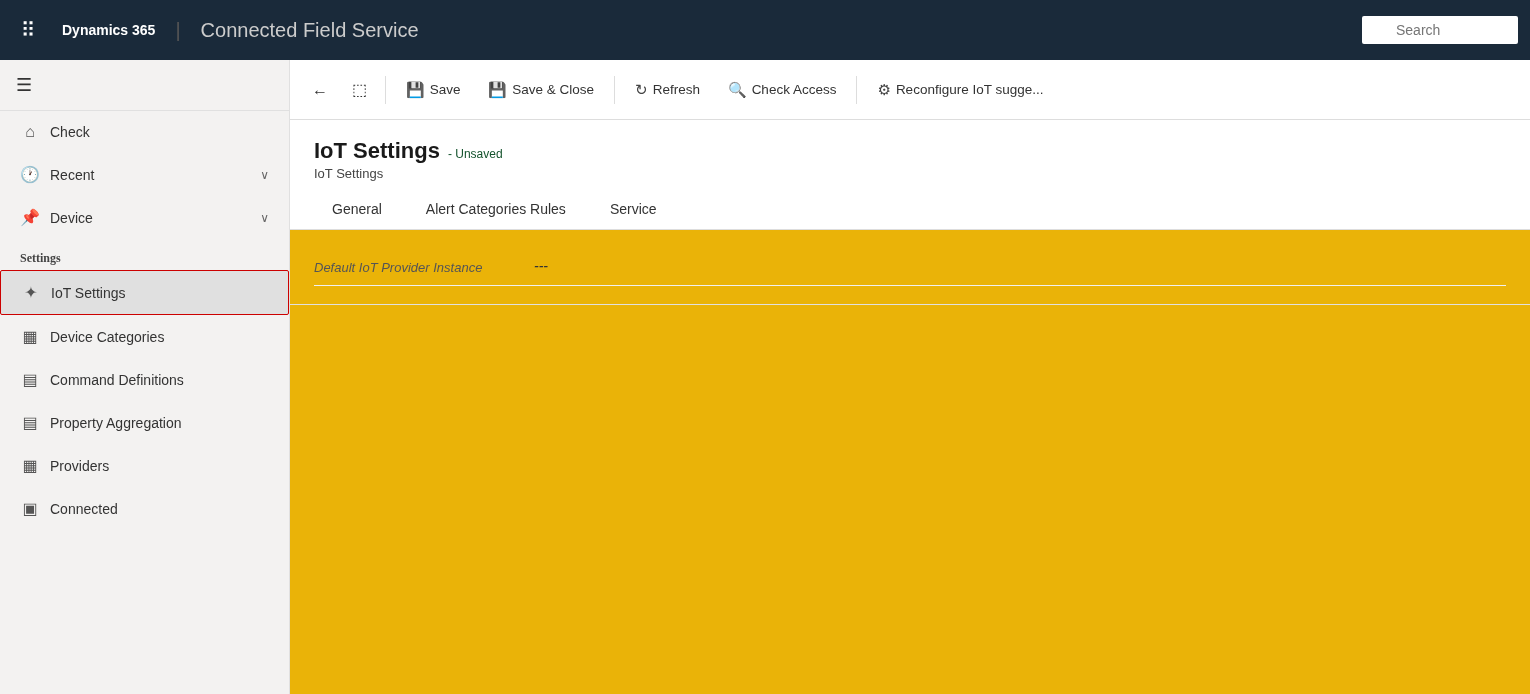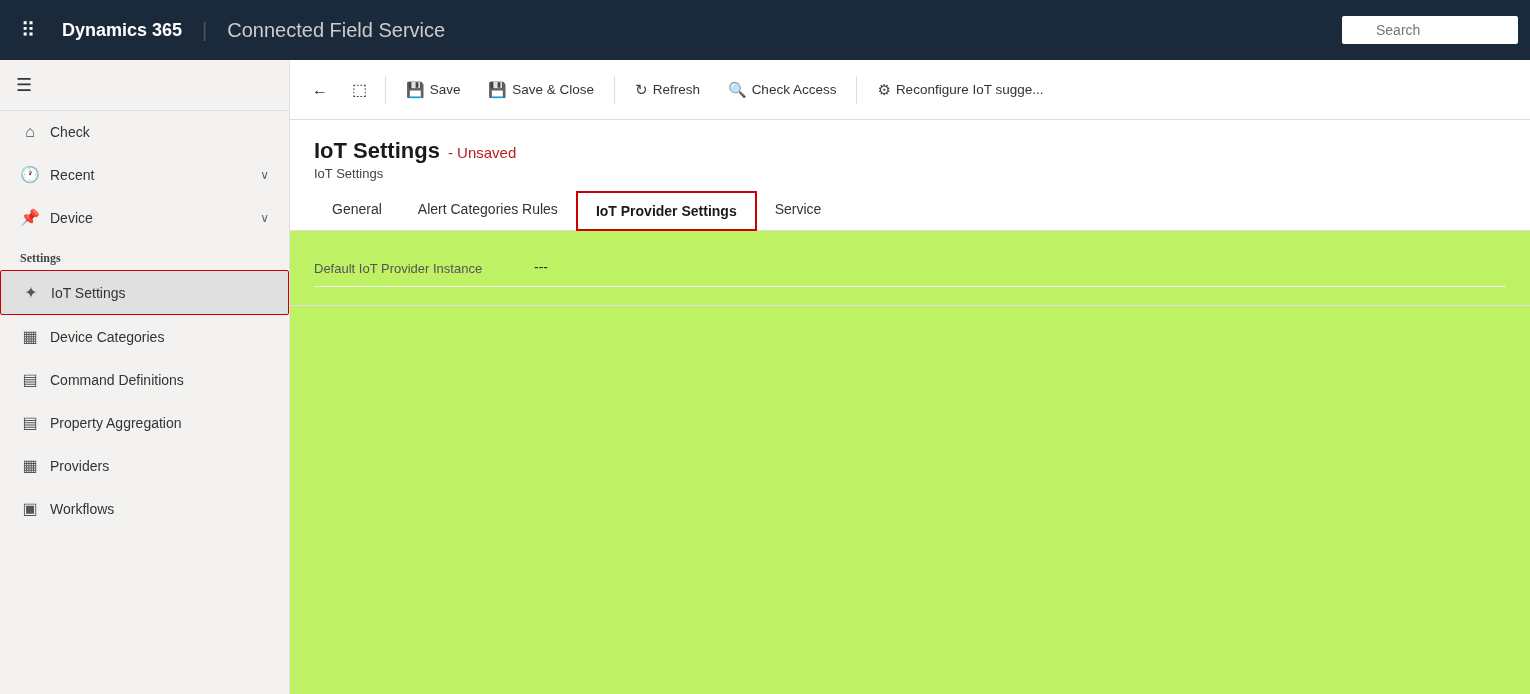--- a/index.html
+++ b/index.html
@@ -20,21 +20,21 @@
       font-size: 20px;
       cursor: pointer;
       margin-right: 8px;
       display: flex;
       align-items: center;
       justify-content: center;
       width: 32px;
     }
     .top-nav .app-title {
       color: #fff;
-      font-size: 18px;
+      font-size: 14px;
       font-weight: 700;
       white-space: nowrap;
       text-align: right;
     }
     .top-nav .divider {
       color: #555;
       font-size: 20px;
       margin: 0 10px;
     }
     .top-nav .app-sub-title {
@@ -42,21 +42,21 @@
       font-size: 20px;
       white-space: nowrap;
     }
     .top-nav .spacer { flex: 1; }
     .top-nav .search-box {
       background: #fff;
       border: none;
       border-radius: 2px;
       padding: 6px 12px 6px 34px;
       font-size: 14px;
-      width: 176px;
+      width: 156px;
       position: relative;
     }
     .search-wrapper {
       position: relative;
       display: flex;
       align-items: center;
     }
     .search-wrapper .search-icon-inline {
       position: absolute;
       left: 10px;
@@ -177,33 +177,33 @@
       display: flex;
       align-items: baseline;
       gap: 8px;
     }
     .page-title {
       font-size: 22px;
       font-weight: 700;
       color: #1a1a1a;
     }
     .page-unsaved {
-      font-size: 15px;
-      color: #b91c1c;
+      font-size: 12px;
+      color: #14532d;
     }
     .page-subtitle {
       font-size: 13px;
       color: #444;
       margin-top: 2px;
     }
 
     
     .tabs {
       display: flex;
-      gap: 0;
+      gap: 8px;
       padding: 10px 24px 0 24px;
       background: #fff;
       border-bottom: 1px solid #ddd;
     }
     .tab {
       padding: 10px 18px;
       cursor: pointer;
       font-size: 14px;
       color: #333;
       border-bottom: 2px solid transparent;
@@ -216,21 +216,22 @@
       border: 2px solid #c00;
       margin-bottom: -1px;
       background: #fff;
     }
 
     
     .tab-content {
       flex: 1;
       padding: 0;
       overflow-y: auto;
-      background: #bef264;
+      background: #eab308;
+      font-style: italic;
     }
     .form-section {
       border-bottom: 1px solid #e0e0e0;
       padding: 18px 24px;
     }
     .form-row {
       display: flex;
       align-items: flex-start;
       padding: 10px 0;
       border-bottom: 1px solid #f0f0f0;
@@ -298,21 +299,21 @@
     <div class="sidebar-nav-item">
       <span class="nav-icon">▤</span>
       <span>Property Aggregation</span>
     </div>
     <div class="sidebar-nav-item">
       <span class="nav-icon">▦</span>
       <span>Providers</span>
     </div>
     <div class="sidebar-nav-item">
       <span class="nav-icon">▣</span>
-      <span>Workflows</span>
+      <span>Connected</span>
     </div>
   </div>
 
   <div class="content-area">
 
     <div class="toolbar">
       <button class="toolbar-back">
         <span>←</span>
       </button>
       <button class="toolbar-back">
@@ -347,21 +348,20 @@
       <div class="page-title-row">
         <span class="page-title">IoT Settings</span>
         <span class="page-unsaved">- Unsaved</span>
       </div>
       <div class="page-subtitle">IoT Settings</div>
     </div>
 
     <div class="tabs">
       <div class="tab">General</div>
       <div class="tab">Alert Categories Rules</div>
-      <div class="tab active">IoT Provider Settings</div>
       <div class="tab">Service</div>
     </div>
 
     <div class="tab-content">
       <div class="form-section">
         <div class="form-row">
           <span class="form-label">Default IoT Provider Instance</span>
           <span class="form-value">---</span>
         </div>
       </div>

